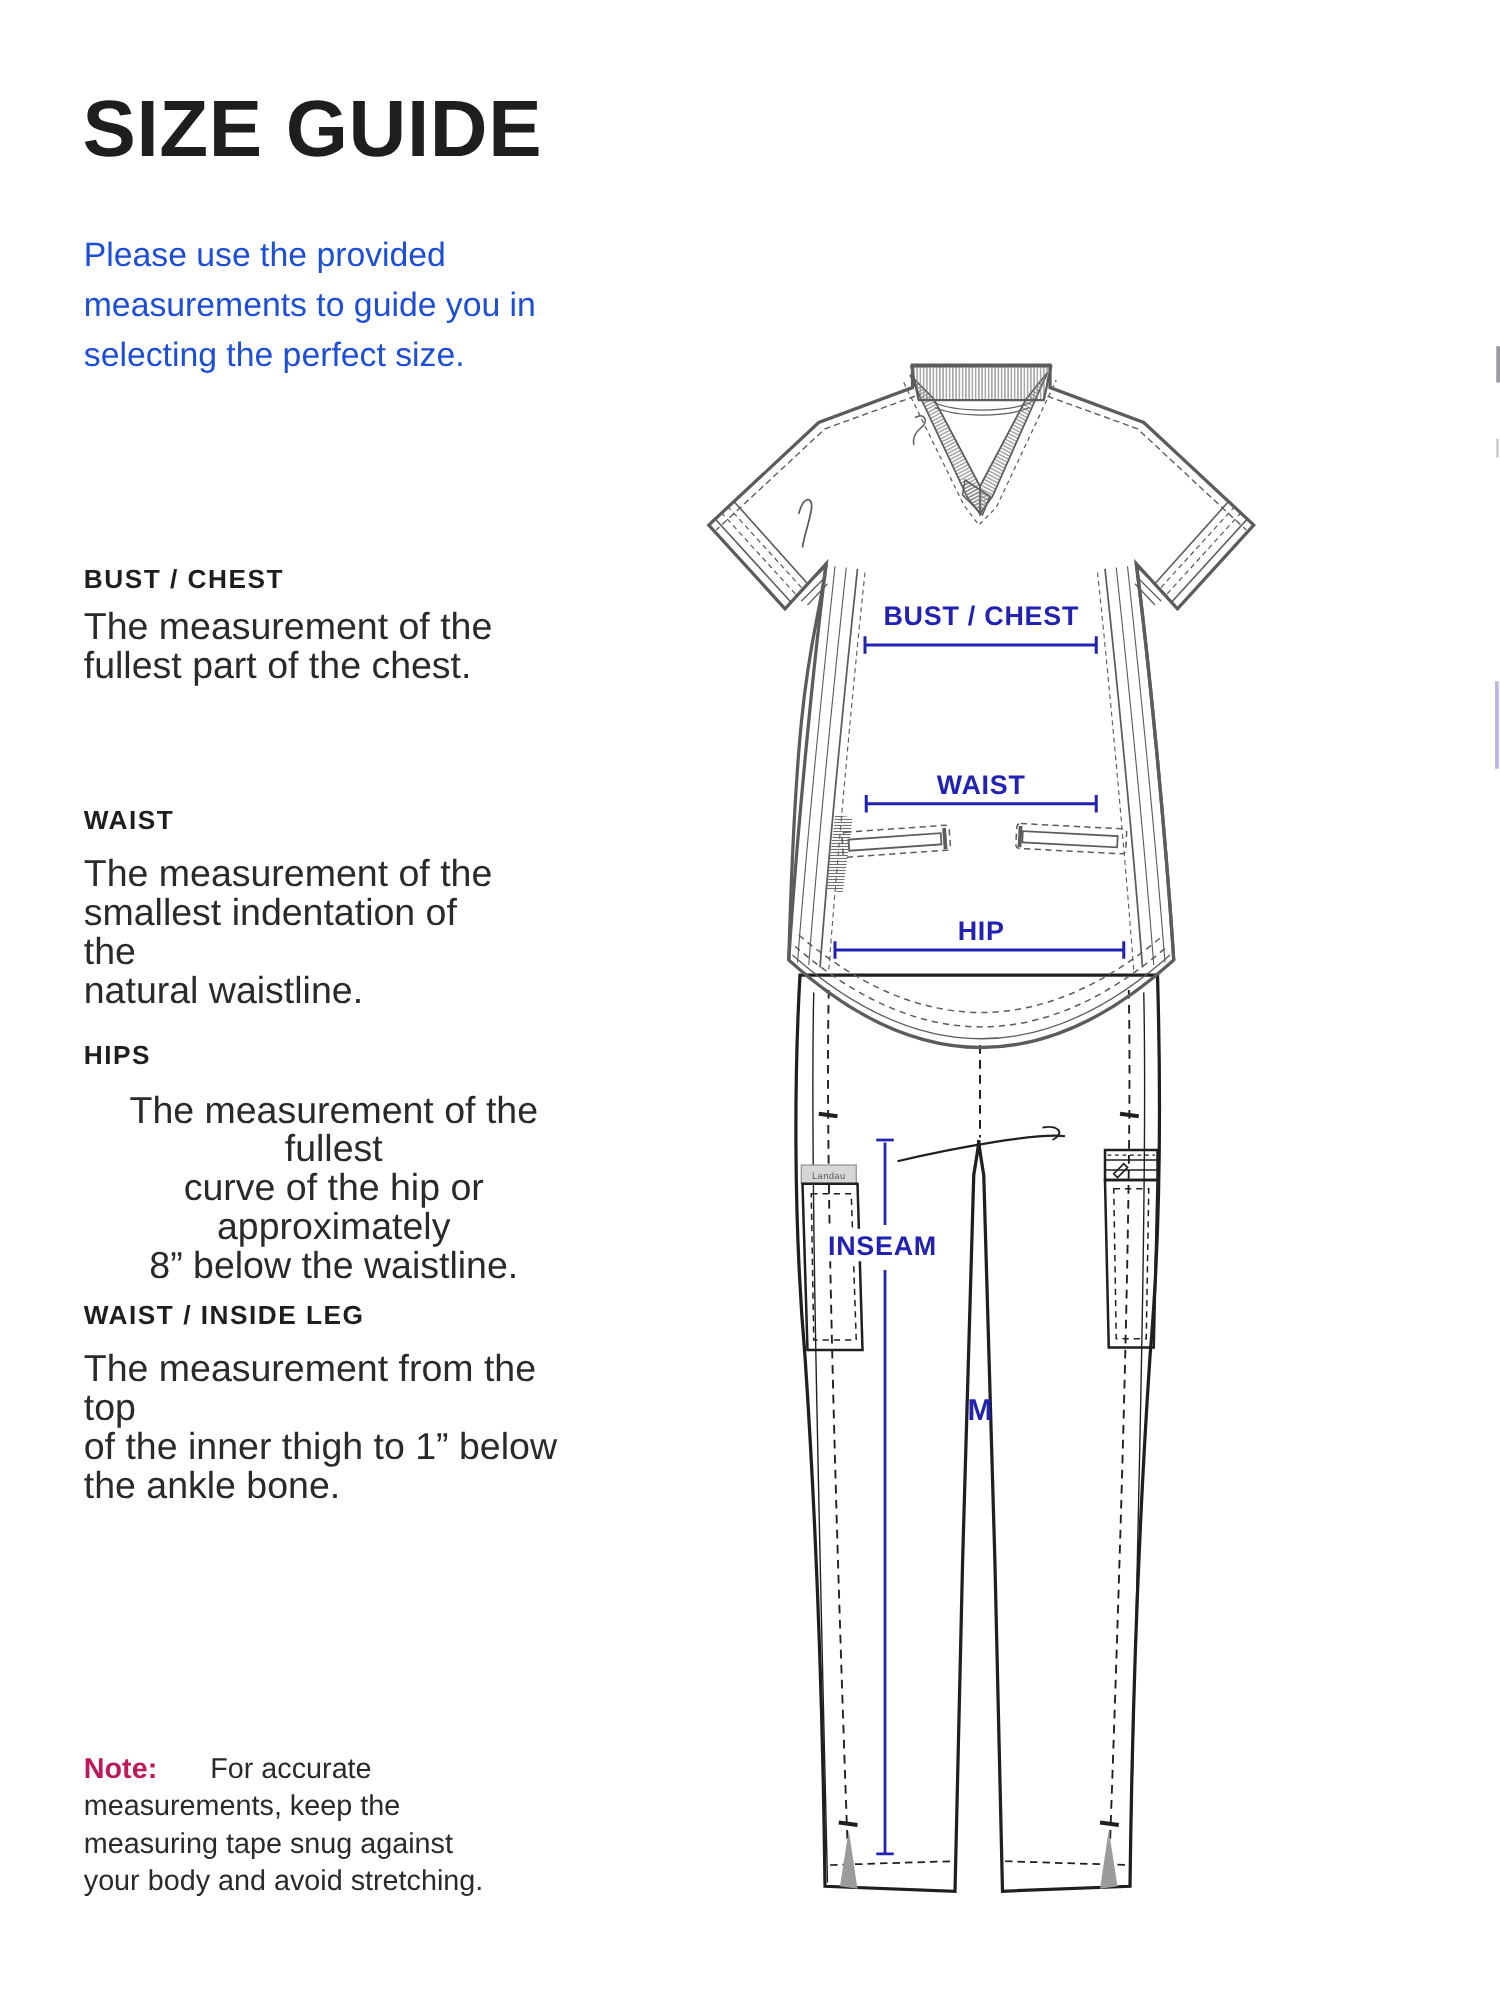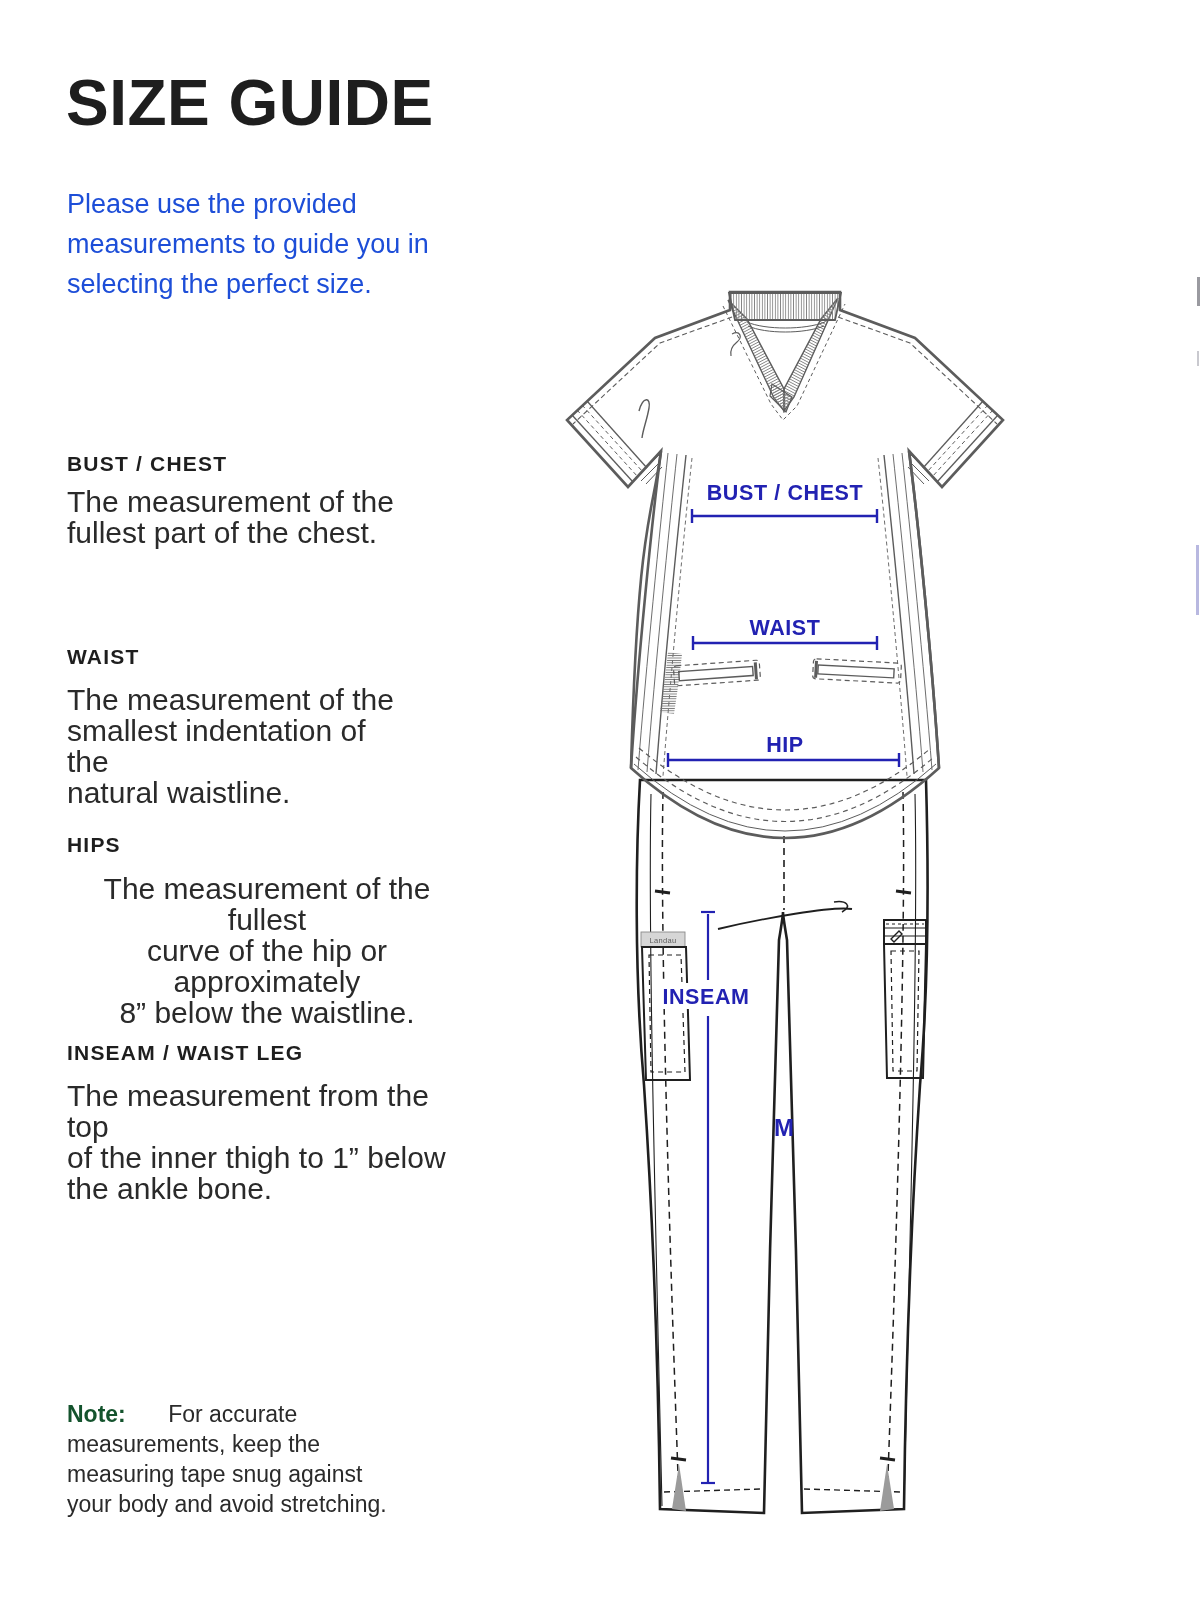--- a/index.html
+++ b/index.html
@@ -24,21 +24,21 @@
   .sec-h{
     font-size:21px;font-weight:700;letter-spacing:1.2px;color:var(--ink);
   }
   .sec-b{
     font-size:30px;line-height:31px;color:var(--body-ink);white-space:pre-line;
   }
   .note{
     left:67px;top:1399px;width:400px;font-size:23px;line-height:30px;
     color:var(--body-ink);
   }
-  .note b{color:#14532d;}
+  .note b{color:#be185d;}
   .note span{white-space:pre-line;margin-left:36px;}
   .edge-mark{position:absolute;}
   svg text.m-label{
     font-family:"Liberation Sans","DejaVu Sans",sans-serif;
     font-size:21.5px;font-weight:700;letter-spacing:.6px;fill:var(--accent);
   }
   svg text.size-m{
     font-family:"Liberation Sans","DejaVu Sans",sans-serif;
     font-size:24px;font-weight:700;fill:var(--accent);
   }
@@ -76,21 +76,21 @@
 natural waistline.</div>
 
   <div class="abs" style="left:67px;top:833px;">
     <div class="sec-h">HIPS</div>
   </div>
   <div class="abs sec-b" style="left:67px;top:873px;width:400px;text-align:center;">The measurement of the fullest
 curve of the hip or approximately
 8” below the waistline.</div>
 
   <div class="abs" style="left:67px;top:1041px;">
-    <div class="sec-h">INSEAM / WAIST LEG</div>
+    <div class="sec-h">WAIST / INSIDE LEG</div>
   </div>
   <div class="abs sec-b" style="left:67px;top:1080px;width:380px;">The measurement from the top
 of the inner thigh to 1” below
 the ankle bone.</div>
 
   <p class="abs note"><b>Note:</b> <span>For accurate
 measurements, keep the
 measuring tape snug against
 your body and avoid stretching.</span></p>
 

